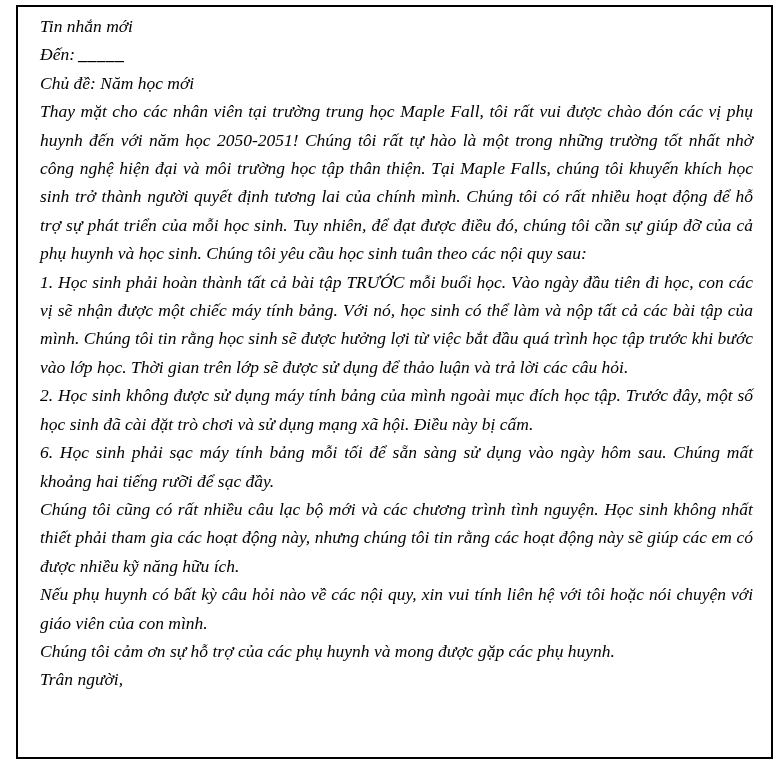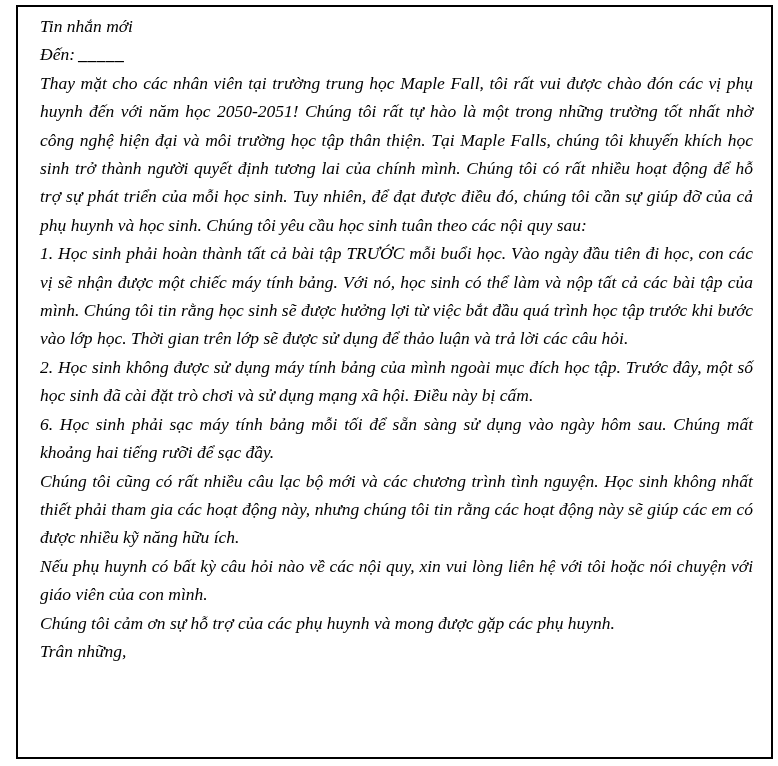--- a/index.html
+++ b/index.html
@@ -54,25 +54,29 @@
 
   <p class="line">
     <span>Tin nhắn mới</span>
   </p>
 
   <p class="line">
     <span class="bold-label">Đến:</span>
     <span class="blank">_____</span>
   </p>
 
+  <p class="line">
+    <span class="bold-label">Chủ đề:</span>
+    <span>Năm học mới</span>
+  </p>
 
 
   <p class="para">Thay mặt cho các nhân viên tại trường trung học Maple Fall, tôi rất vui được chào đón các vị phụ huynh đến với năm học 2050-2051! Chúng tôi rất tự hào là một trong những trường tốt nhất nhờ công nghệ hiện đại và môi trường học tập thân thiện. Tại Maple Falls, chúng tôi khuyến khích học sinh trở thành người quyết định tương lai của chính mình. Chúng tôi có rất nhiều hoạt động để hỗ trợ sự phát triển của mỗi học sinh. Tuy nhiên, để đạt được điều đó, chúng tôi cần sự giúp đỡ của cả phụ huynh và học sinh. Chúng tôi yêu cầu học sinh tuân theo các nội quy sau:</p>
   <p class="para">1. Học sinh phải hoàn thành tất cả bài tập TRƯỚC mỗi buổi học. Vào ngày đầu tiên đi học, con các vị sẽ nhận được một chiếc máy tính bảng. Với nó, học sinh có thể làm và nộp tất cả các bài tập của mình. Chúng tôi tin rằng học sinh sẽ được hưởng lợi từ việc bắt đầu quá trình học tập trước khi bước vào lớp học. Thời gian trên lớp sẽ được sử dụng để thảo luận và trả lời các câu hỏi.</p>
   <p class="para">2. Học sinh không được sử dụng máy tính bảng của mình ngoài mục đích học tập. Trước đây, một số học sinh đã cài đặt trò chơi và sử dụng mạng xã hội. Điều này bị cấm.</p>
   <p class="para">6. Học sinh phải sạc máy tính bảng mỗi tối để sẵn sàng sử dụng vào ngày hôm sau. Chúng mất khoảng hai tiếng rưỡi để sạc đầy.</p>
   <p class="para">Chúng tôi cũng có rất nhiều câu lạc bộ mới và các chương trình tình nguyện. Học sinh không nhất thiết phải tham gia các hoạt động này, nhưng chúng tôi tin rằng các hoạt động này sẽ giúp các em có được nhiều kỹ năng hữu ích.</p>
-  <p class="para">Nếu phụ huynh có bất kỳ câu hỏi nào về các nội quy, xin vui lòng liên hệ với tôi hoặc nói chuyện với giáo viên của con mình.</p>
+  <p class="para">Nếu phụ huynh có bất kỳ câu hỏi nào về các nội quy, xin vui tính liên hệ với tôi hoặc nói chuyện với giáo viên của con mình.</p>
   <p class="para">Chúng tôi cảm ơn sự hỗ trợ của các phụ huynh và mong được gặp các phụ huynh.</p>
 
-  <p class="line">Trân những,</p>
+  <p class="line">Trân người,</p>
 
 </div>
 
 </body></html>

